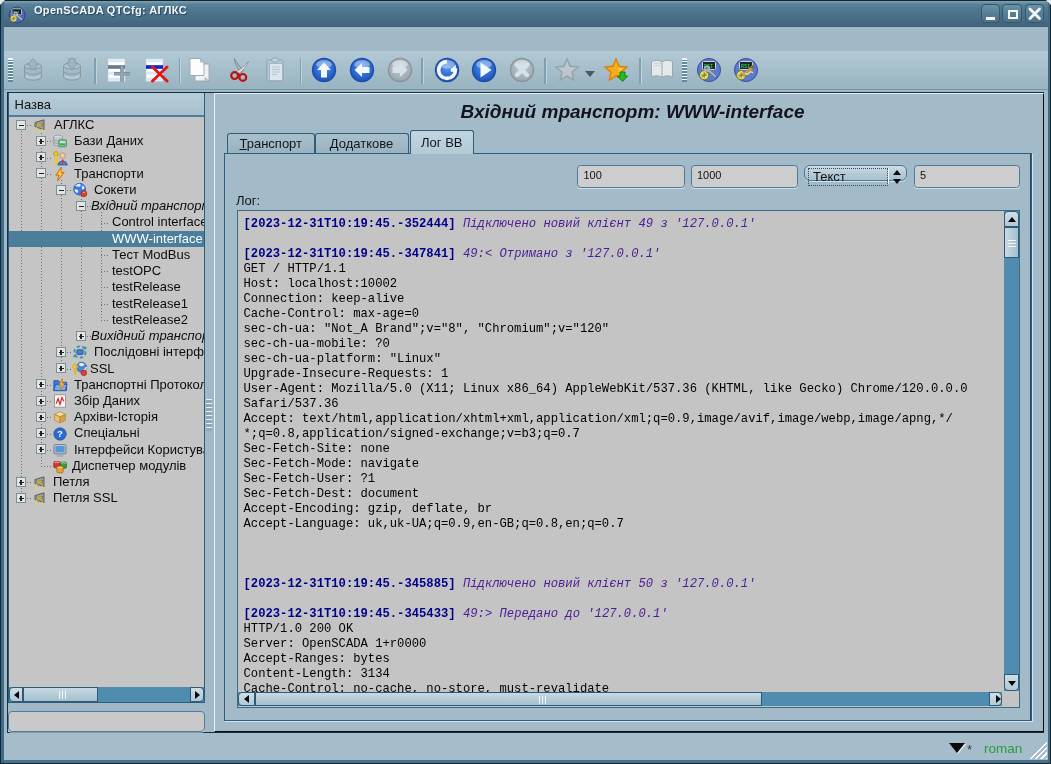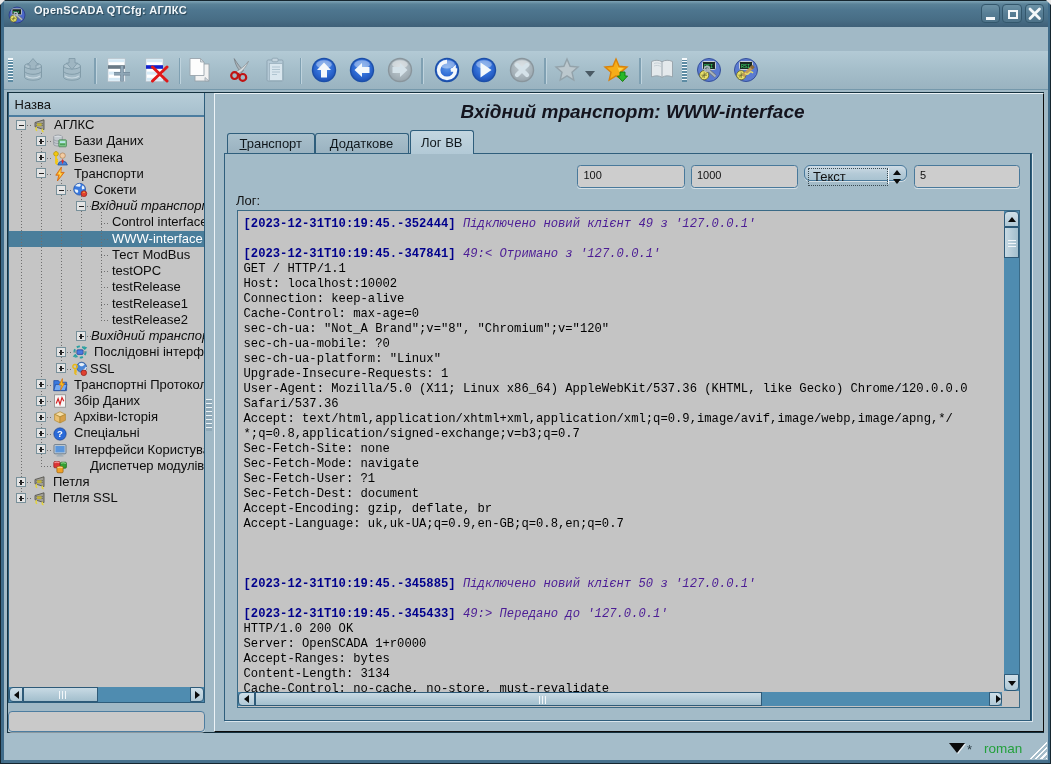--- a/index.html
+++ b/index.html
@@ -424,21 +424,21 @@
       </div>
   <div class="expander exp-plus" style="left:26.5px;top:327.2px;"></div>
   <div class="hdot" style="left:37.5px;top:332.7px;width:6px;"></div>
   <svg class="ticon16" style="left:43px;top:324.7px;" viewBox="0 0 16 16">
         <rect x="2" y="2.6" width="12" height="9.2" rx="1" fill="#c2ced8" stroke="#5a6a78" stroke-width=".8"></rect>
         <rect x="3.4" y="4" width="9.2" height="6.4" fill="#5a96dc"></rect>
         <rect x="6.2" y="11.8" width="3.6" height="1.5" fill="#98a8b4"></rect>
         <rect x="4.6" y="13.3" width="6.8" height="1.2" fill="#98a8b4"></rect>
       </svg>
   <div class="trow" style="top:340.8px;line-height:16.23px;">
-        <span style="position:absolute;left:81px;">Диспетчер модулів</span>
+        <span style="position:absolute;left:63px;">Диспетчер модулів</span>
       </div>
   <div class="hdot" style="left:32.0px;top:348.9px;width:11px;"></div>
   <svg class="ticon16" style="left:43px;top:340.9px;" viewBox="0 0 16 16">
         <rect x="1.8" y="3.6" width="6.2" height="6.2" rx="1.1" fill="#dc3434" stroke="#8c1c1c" stroke-width=".7"></rect>
         <path d="M2.4 4.8 q2.4-1.4 5 0" stroke="#f49090" stroke-width="1.1" fill="none"></path>
         <rect x="8.4" y="4.2" width="6 " height="6" rx="1.1" fill="#34a034" stroke="#1c661c" stroke-width=".7"></rect>
         <path d="M9 5.4 q2.2-1.3 4.8 0" stroke="#90d890" stroke-width="1.1" fill="none"></path>
         <rect x="4.9" y="8.6" width="6.2" height="6.2" rx="1.1" fill="#f0a024" stroke="#96600f" stroke-width=".7"></rect>
         <path d="M5.5 9.8 q2.4-1.4 5 0" stroke="#f8d890" stroke-width="1.1" fill="none"></path>
       </svg>

